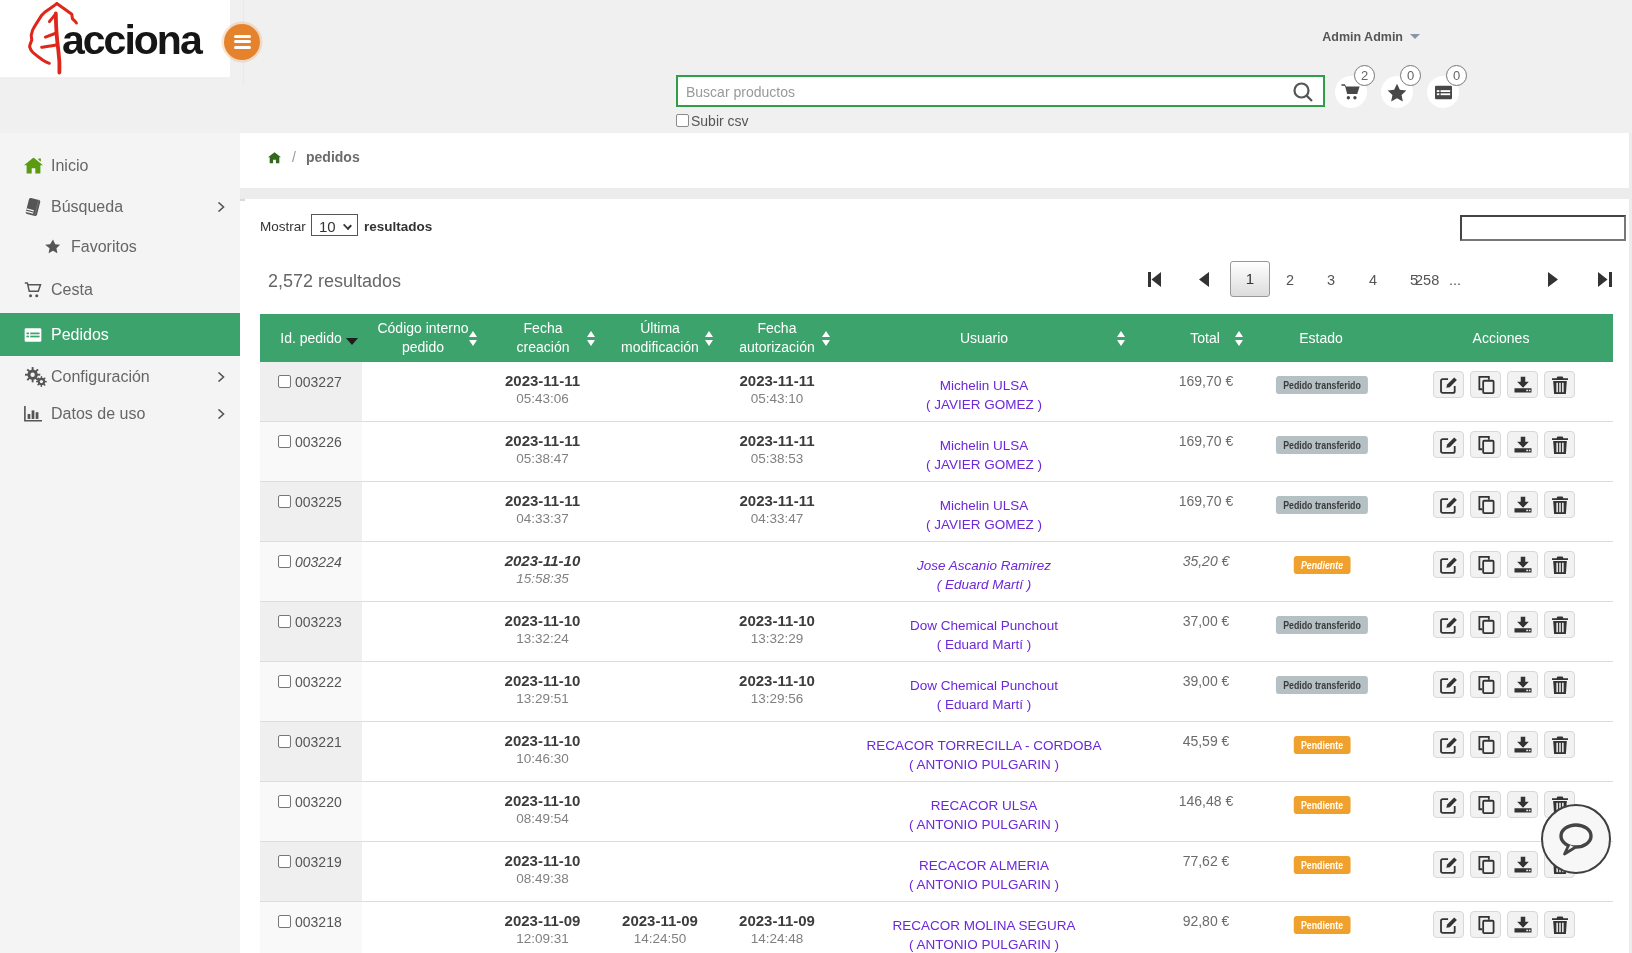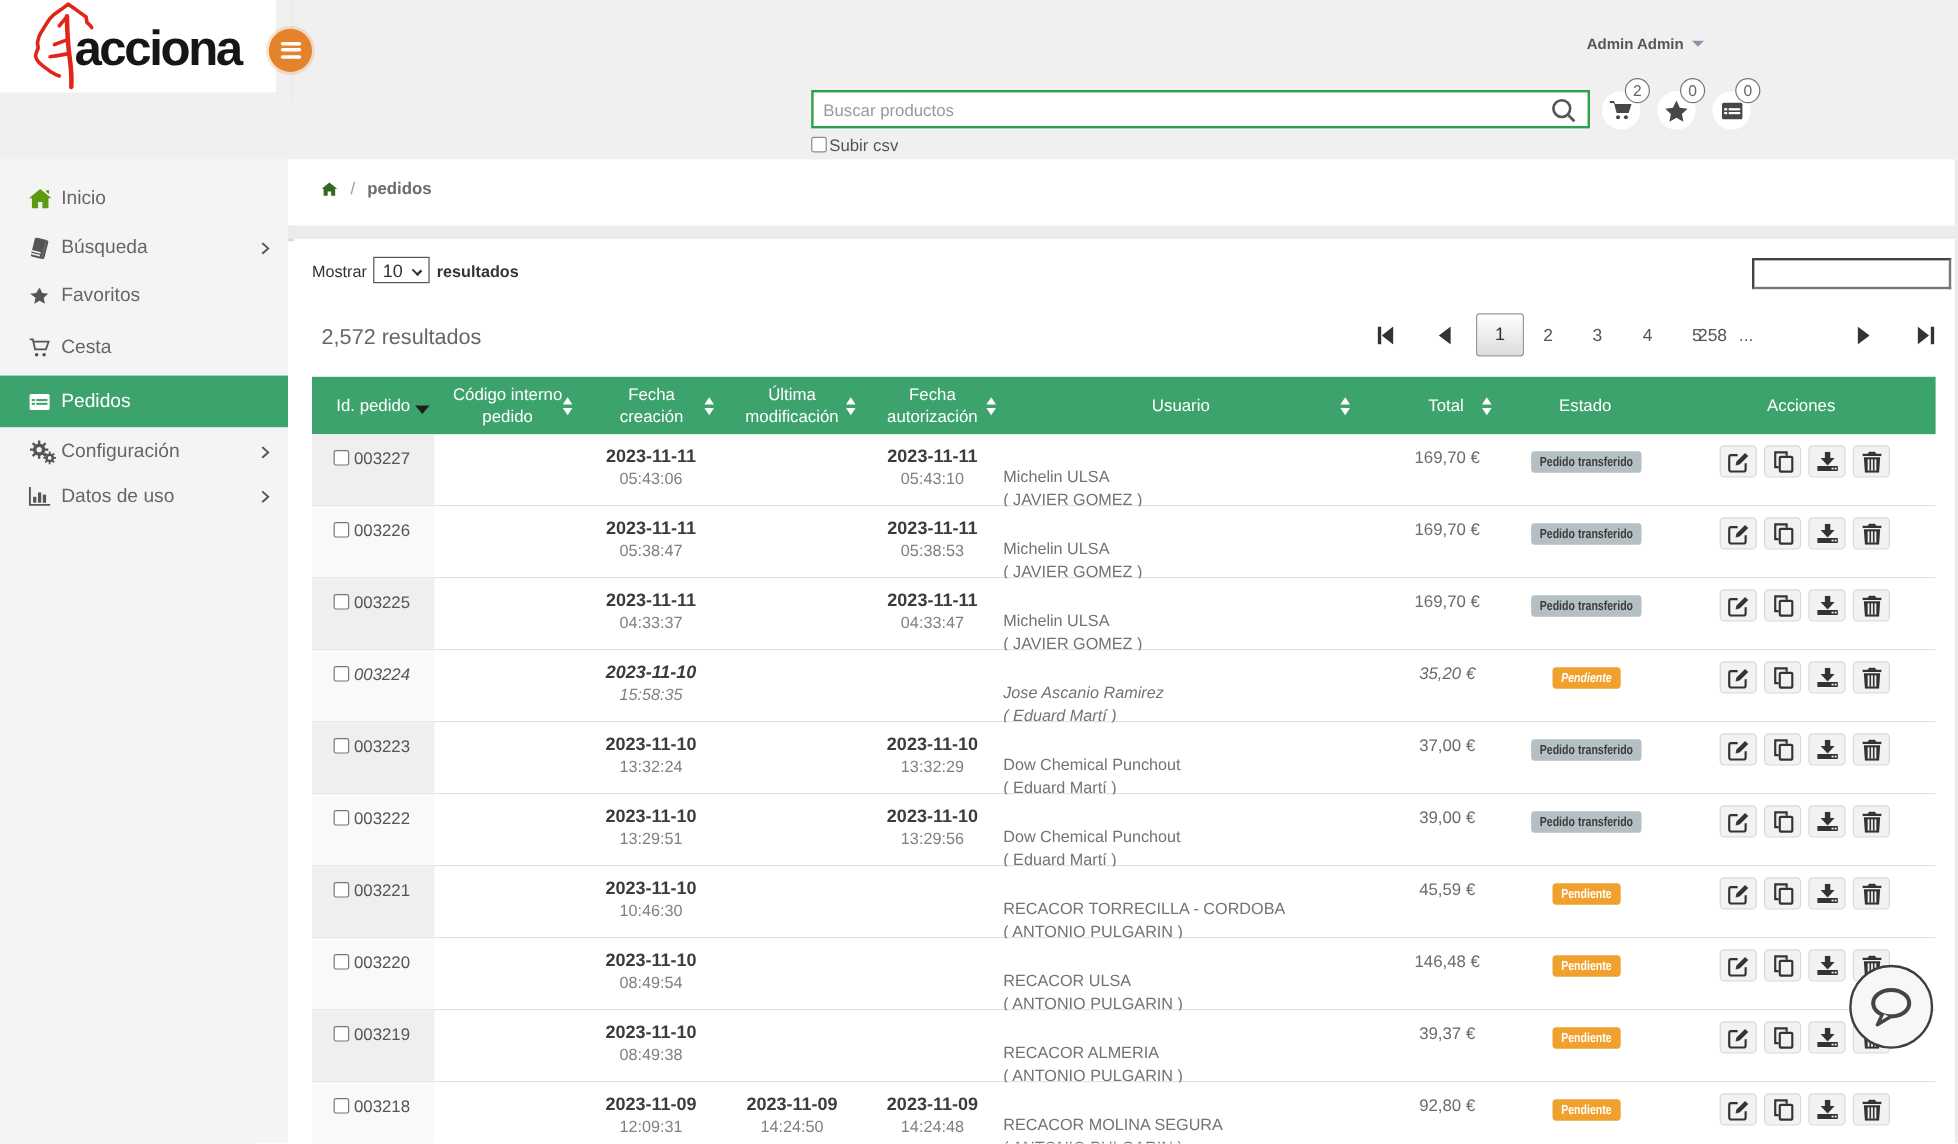--- a/index.html
+++ b/index.html
@@ -61,21 +61,21 @@
   border-left:6px solid transparent; border-right:6px solid transparent; border-top:7.5px solid #1e1e1e; }
 .row { position:absolute; left:260px; width:1353px; height:60px; border-bottom:1px solid #ddd; background:#fff;}
 .idcell { position:absolute; left:0; top:0; width:102px; height:59px; }
 .row.odd .idcell { background:#efefef; }
 .row.even .idcell { background:#f9f9f9; }
 .cb { position:absolute; left:18px; top:13px; width:13px; height:13px; border:1px solid #777; border-radius:2px; background:#fff;}
 .idtx { position:absolute; left:35px; top:12px; font-size:14px; color:#555; }
 .dcell { position:absolute; top:0; text-align:center; font-size:14px; }
 .d1 { font-weight:bold; color:#3c3c3c; padding-top:9px; line-height:19px; font-size:15px;}
 .d2 { color:#808080; line-height:18px; font-size:13.5px;}
-.ucell { position:absolute; top:16px; width:296px; font-size:13.5px; color:#737373; }
+.ucell { position:absolute; top:4px; width:296px; text-align:center; font-size:13.5px; color:#6d28d9; }
 .ucell div { line-height:19px; }
 .ucell .u1 { padding-top:10px; }
 .tcell { position:absolute; top:11px; width:150px; text-align:center; font-size:14px; color:#6b6b6b; }
 .bdg { position:absolute; top:13.5px; left:1061.5px; transform:translateX(-50%) scaleX(0.8); font-size:11px; font-weight:bold;
   padding:3px 9px 3px; border-radius:3.5px; white-space:nowrap; }
 .bdg.gray { background:#b5c0c4; color:#3b3b3b; }
 .bdg.org { background:#f0a12d; color:#fff; }
 .acts { position:absolute; left:1173px; top:9px; }
 .abtn { position:absolute; top:0; width:31px; height:27px; background:#f2f2f2; border:1px solid #d8d8d8; border-radius:4px; }
 .abtn svg { position:absolute; left:50%; top:50%; transform:translate(-50%,-50%); }
@@ -161,21 +161,21 @@
           <rect x="3.2" y="11.8" width="7.5" height="1.3" fill="#f4f4f4"></rect>
           <rect x="3.2" y="14.2" width="7.5" height="1.3" fill="#f4f4f4"></rect>
           <rect x="12.2" y="0.8" width="1.2" height="16.4" fill="#6e6e6e"></rect>
         </g>
       </svg>
     <span class="txt">Búsqueda</span>
     <svg class="chev" viewBox="0 0 10 10">
         <path d="M2.5 0.5L7.5 5 2.5 9.5" fill="none" stroke="#555" stroke-width="1.6"></path>
       </svg>
   </div>
-  <div class="mitem" style="top:226px;">
+  <div class="mitem" style="top:226px;margin-left:20px;">
     <svg class="ico" viewBox="0 0 24 24">
         <path fill="#555" d="M12 2l2.9 6.2 6.6.8-4.9 4.6 1.3 6.6-5.9-3.3-5.9 3.3 1.3-6.6L1.5 9l6.6-.8z"></path>
       </svg>
     <span class="txt">Favoritos</span>
   </div>
   <div class="mitem" style="top:269px;">
     <svg class="ico" viewBox="0 0 24 22">
         <path fill="none" stroke="#555" stroke-width="2" d="M1 1.5h3.5L7 12.5h12l3-8.5H6"></path>
         <circle cx="8.7" cy="18.5" r="2" fill="#555"></circle>
         <circle cx="17" cy="18.5" r="2" fill="#555"></circle>
@@ -748,21 +748,21 @@
         <span class="idtx">003219</span>
     <div class="dcell" style="left:224.5px;width:116px;">
           <div class="d1">2023-11-10</div>
           <div class="d2">08:49:38</div>
         </div>
 
     <div class="ucell" style="left:576px;">
           <div class="u1">RECACOR ALMERIA</div>
           <div>( ANTONIO PULGARIN )</div>
         </div>
-    <div class="tcell" style="left:871px;">39,37 €</div>
+    <div class="tcell" style="left:871px;">77,62 €</div>
     <span class="bdg org">Pendiente</span>
     <div class="acts">
       <span class="abtn" style="left:0">
             <svg width="19" height="19" viewBox="0 0 20 20">
               <path d="M16 11v5.5a1.8 1.8 0 0 1-1.8 1.8H3.4a1.8 1.8 0 0 1-1.8-1.8V5.7a1.8 1.8 0 0 1 1.8-1.8H9" fill="none" stroke="#333" stroke-width="1.9"></path>
               <path d="M8 9.5L15.5 2l2.8 2.8L10.8 12.3 7.2 13z" fill="#333"></path>
             </svg>
           </span>
       <span class="abtn" style="left:37px">
             <svg width="18" height="19" viewBox="0 0 19 20">

